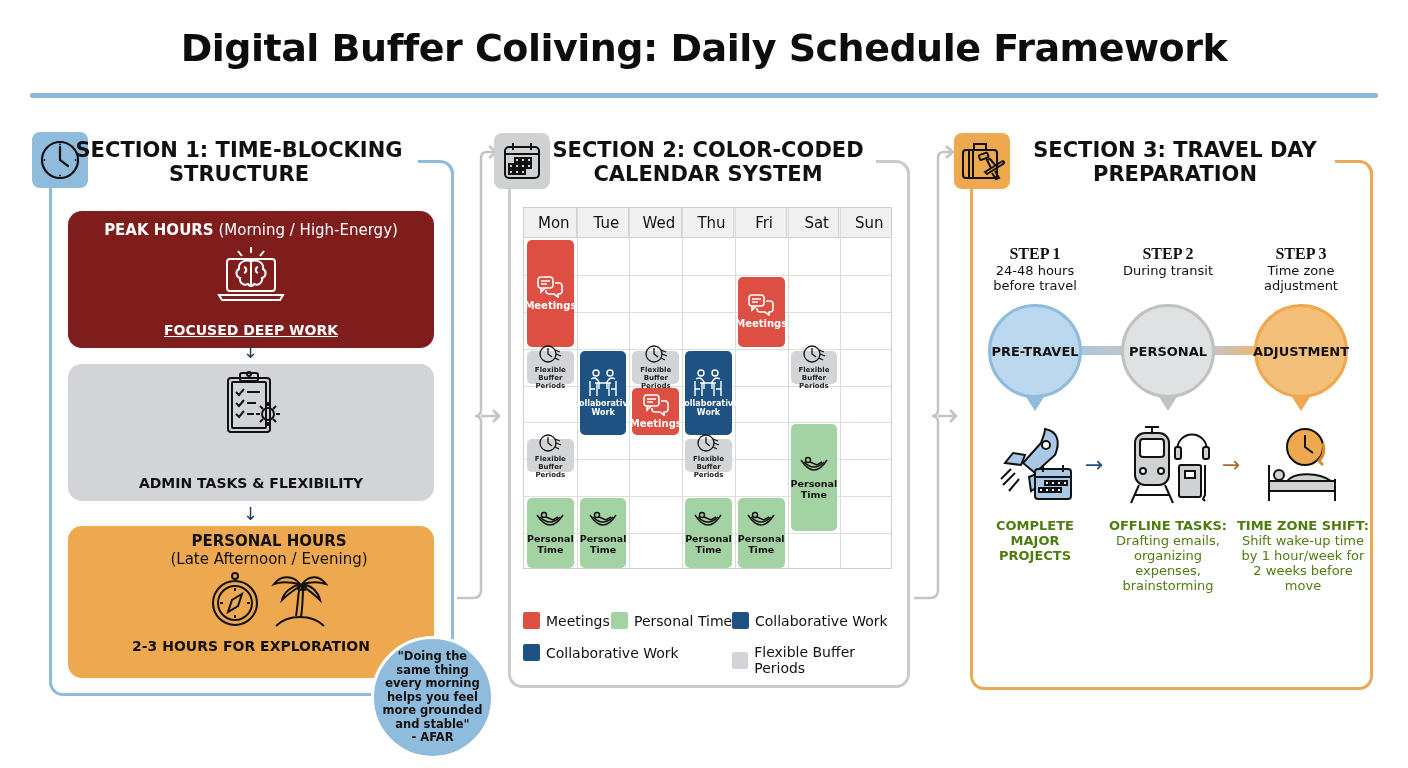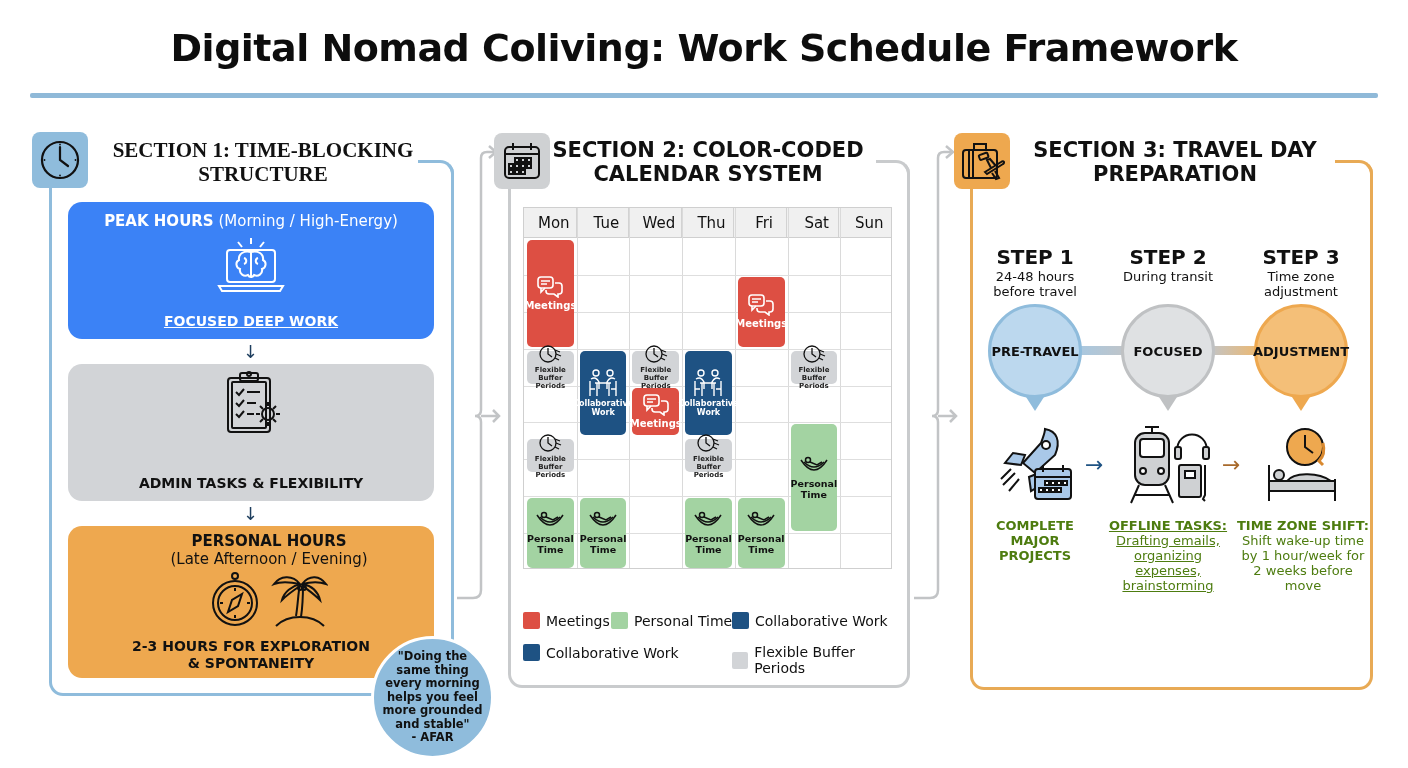--- a/index.html
+++ b/index.html
@@ -17,30 +17,30 @@
   .frame-2-top { position: absolute; left: 876px; top: 160px; width: 34px; height: 30px; border-top: 3px solid #c9cbcd; border-right: 3px solid #c9cbcd; border-top-right-radius: 14px; }
   .frame-3 { left: 970px; top: 160px; width: 403px; height: 530px; border-color: #e8aa55; border-top-color: transparent; }
   .frame-3-top { position: absolute; left: 1335px; top: 160px; width: 38px; height: 30px; border-top: 3px solid #e8aa55; border-right: 3px solid #e8aa55; border-top-right-radius: 14px; }
 
   .sec-icon { position: absolute; width: 56px; height: 56px; border-radius: 8px; display: flex; align-items: center; justify-content: center; }
   .sec-icon-1 { left: 32px; top: 132px; background: #8fbcdc; }
   .sec-icon-2 { left: 494px; top: 133px; background: #cfd1d3; }
   .sec-icon-3 { left: 954px; top: 133px; background: #eea84f; }
 
   .sec-title { position: absolute; font-size: 21px; font-weight: bold; text-align: center; line-height: 24px; color: #111; }
-  .sec-title-1 { left: 98px; top: 138px; width: 330px; font-family: Liberation Serif, serif; }
+  .sec-title-1 { left: 74px; top: 138px; width: 330px; }
   .sec-title-2 { left: 550px; top: 138px; width: 316px; }
   .sec-title-3 { left: 1010px; top: 138px; width: 330px; }
 
   
   .brace { position: absolute; }
 
   
   .block { position: absolute; left: 68px; width: 366px; border-radius: 14px; text-align: center; }
-  .block-peak { top: 202px; height: 137px; background: #3b82f6; color: #fff; }
+  .block-peak { top: 211px; height: 137px; background: #7f1d1d; color: #fff; }
   .block-buffer { top: 364px; height: 137px; background: #d2d4d7; color: #111; }
   .block-personal { top: 526px; height: 152px; background: #eea84f; color: #111; padding-left: 36px; }
   .block-head { font-size: 15px; margin-top: 10px; }
   .block-head b { font-weight: bold; }
   .block-sub { font-size: 15px; }
   .block-foot { font-size: 14px; font-weight: bold; position: absolute; left: 0; right: 0; }
   .block-peak .block-foot { top: 111px; text-decoration: underline; }
   .block-buffer .block-foot { top: 111px; }
   .block-personal .block-foot { top: 112px; line-height: 17px; }
   .block-icons { display: flex; justify-content: center; gap: 10px; margin-top: 6px; }
@@ -60,33 +60,33 @@
   .ev-collab { background: #1e5283; color: #fff; font-size: 8px; line-height: 9px; }
   .ev-personal { background: #a3d3a2; color: #111; font-size: 9.5px; line-height: 11px; }
   .ev-buffer { background: #d2d4d7; color: #222; font-size: 7px; line-height: 8px; }
 
   .legend { position: absolute; left: 523px; top: 612px; width: 380px; font-size: 14px; color: #111; }
   .leg-item { position: absolute; display: flex; align-items: center; gap: 6px; }
   .swatch { width: 17px; height: 17px; border-radius: 2px; display: inline-block; }
 
   
   .step { position: absolute; width: 120px; text-align: center; }
-  .step-title { font-size: 20px; font-weight: bold; }
+  .step-title { font-size: 16px; font-weight: bold; font-family: Liberation Serif, serif; }
   .step-sub { font-size: 13px; line-height: 15px; }
   .bubble { position: absolute; width: 94px; height: 94px; border-radius: 50%; display: flex; align-items: center; justify-content: center; font-size: 13px; font-weight: bold; color: #111; border: 3px solid; }
   .bubble-tail { position: absolute; width: 0; height: 0; border-left: 9px solid transparent; border-right: 9px solid transparent; border-top: 14px solid; }
   .connector-bar { position: absolute; height: 9px; }
   .step-desc { position: absolute; width: 140px; text-align: center; font-size: 13px; line-height: 15px; color: #4d7c0f; }
   .step-desc b { font-weight: bold; }
   .step-arrow { position: absolute; font-size: 22px; line-height: 22px; }
 </style>
 </head>
 <body>
 
-<div class="main-title">Digital Nomad Coliving: Work Schedule Framework</div>
+<div class="main-title">Digital Buffer Coliving: Daily Schedule Framework</div>
 <div class="title-rule"></div>
 
 <div>
   <div class="frame frame-1"></div>
   <div class="frame-1-top"></div>
   <div class="sec-icon sec-icon-1">
     <svg width="44" height="44" viewBox="0 0 44 44">
         <circle cx="22" cy="22" r="18" fill="none" stroke="#111" stroke-width="2.2"></circle>
         <path d="M22 9 V22 L30 28" fill="none" stroke="#111" stroke-width="2.2" stroke-linecap="round"></path>
         <circle cx="22" cy="6.5" r="0.9" fill="#111"></circle>
@@ -163,21 +163,20 @@
               <path d="M30 14 C22 16 14 22 12 30 C18 24 24 20 30 16"></path>
               <path d="M33 14 C42 16 48 22 50 30 C44 24 38 20 33 16"></path>
               <circle cx="30" cy="18" r="2"></circle>
               <circle cx="34" cy="18" r="2"></circle>
             </g>
           </svg>
       </span>
     </div>
     <div class="block-foot">
       <div>2-3 HOURS FOR EXPLORATION</div>
-      <div>&amp; SPONTANEITY</div>
     </div>
   </div>
 
   <div class="quote">
     <div>"Doing the same thing every morning helps you feel more grounded and stable"</div>
     <div>- AFAR</div>
   </div>
 </div>
 
 <svg class="brace" style="left:455px; top:140px;" width="50" height="470">
@@ -452,21 +451,21 @@
   <div class="step" style="left:1241px; top:245px;">
     <div class="step-title">STEP 3</div>
     <div class="step-sub" style="width:80px;margin:0 auto;">Time zone adjustment</div>
   </div>
 
   <div class="connector-bar" style="left:1080px; top:346px; width:50px; background:linear-gradient(90deg,#a9c8e0,#c2c4c6);"></div>
   <div class="connector-bar" style="left:1210px; top:346px; width:50px; background:linear-gradient(90deg,#c2c4c6,#eeb86e);"></div>
 
   <div class="bubble" style="left:988px; top:304px; background:#bcd8ee; border-color:#8fbcdc;">PRE-TRAVEL</div>
   <div class="bubble-tail" style="left:1026px; top:397px; border-top-color:#8fbcdc;"></div>
-  <div class="bubble" style="left:1121px; top:304px; background:#dfe1e3; border-color:#bfc1c3;">FOCUSED</div>
+  <div class="bubble" style="left:1121px; top:304px; background:#dfe1e3; border-color:#bfc1c3;">PERSONAL</div>
   <div class="bubble-tail" style="left:1159px; top:397px; border-top-color:#bfc1c3;"></div>
   <div class="bubble" style="left:1254px; top:304px; background:#f4bf78; border-color:#eea84f;">ADJUSTMENT</div>
   <div class="bubble-tail" style="left:1292px; top:397px; border-top-color:#eea84f;"></div>
 
   <span style="position:absolute; left:995px; top:425px;">
     <svg width="80" height="80" viewBox="0 0 80 80">
         <g stroke="#111" stroke-width="2">
           <path d="M50 4 C62 6 66 16 60 30 L40 48 L28 38 L46 18 C48 12 50 8 50 4 Z" fill="#a9c8e8"></path>
           <path d="M30 30 L18 28 L10 38 L26 40 Z M44 48 L46 60 L36 66 L34 52 Z" fill="#a9c8e8"></path>
           <circle cx="51" cy="20" r="4" fill="#fff"></circle>
@@ -516,21 +515,21 @@
           <rect x="4" y="56" width="66" height="10" fill="#cfd1d3"></rect>
           <circle cx="14" cy="50" r="5" fill="#cfd1d3"></circle>
           <path d="M22 56 C28 48 52 46 66 56 Z" fill="#cfd1d3"></path>
         </g>
       </svg>
   </span>
 
   <div class="step-desc" style="left:965px; top:518px; width:140px;">
     <b style="display:block;width:80px;margin:0 auto;">COMPLETE MAJOR PROJECTS</b>
   </div>
-  <div class="step-desc" style="left:1098px; top:518px; width:140px;text-decoration:underline;">
+  <div class="step-desc" style="left:1098px; top:518px; width:140px;">
     <b style="display:block;">OFFLINE TASKS:</b>
     <div style="width:110px;margin:0 auto;">Drafting emails, organizing expenses, brainstorming</div>
   </div>
   <div class="step-desc" style="left:1233px; top:518px; width:140px;">
     <b style="display:block;">TIME ZONE SHIFT:</b>
     <div style="width:125px;margin:0 auto;">Shift wake-up time by 1 hour/week for 2 weeks before move</div>
   </div>
 </div>
 
 </body></html>

